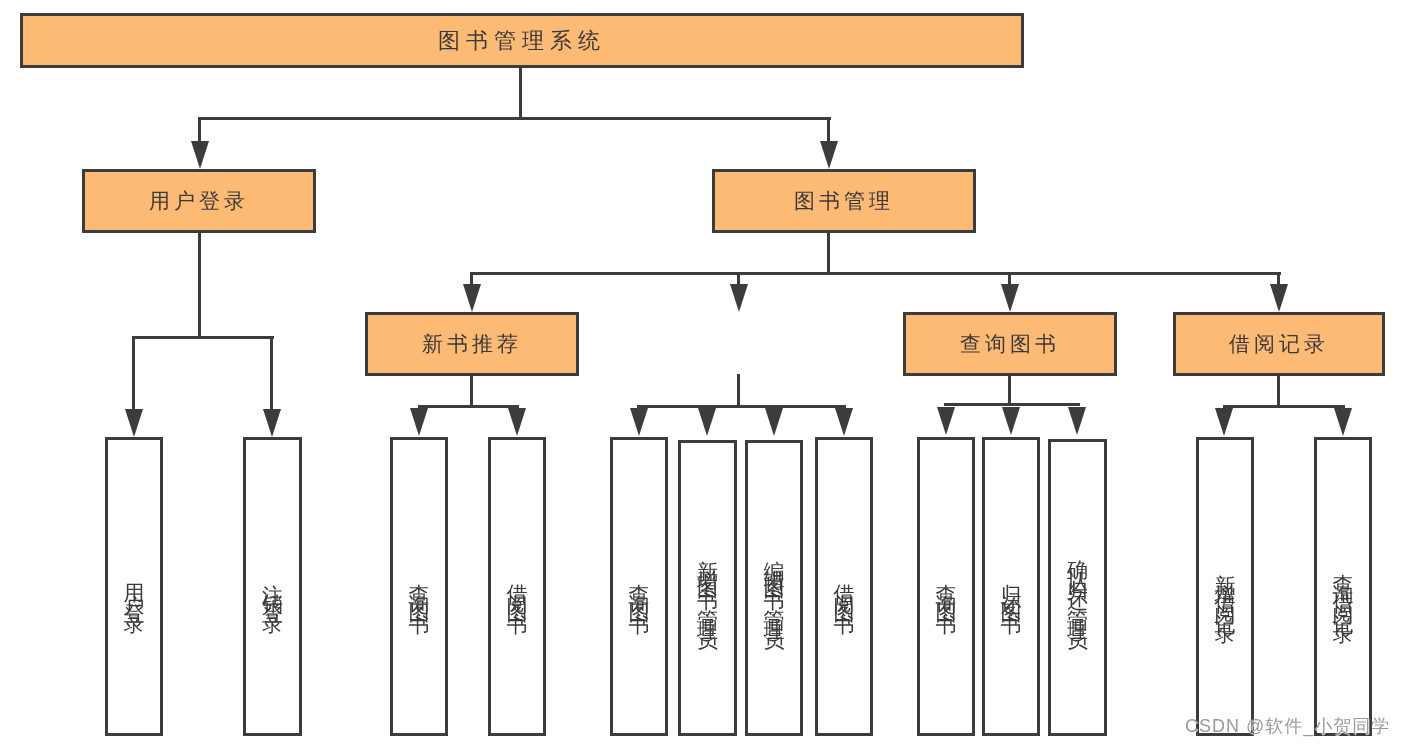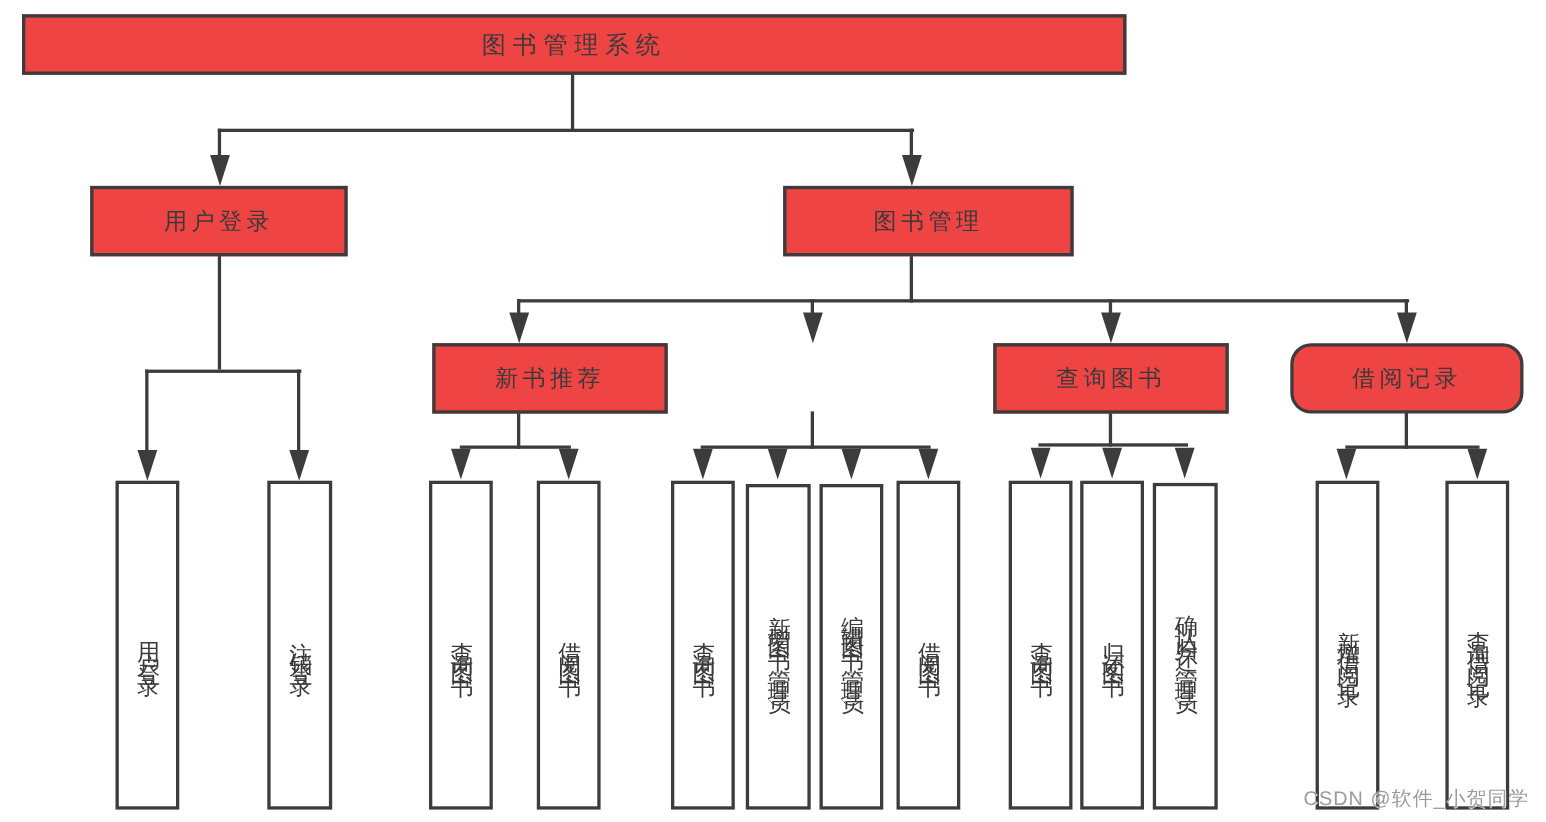--- a/index.html
+++ b/index.html
@@ -2,21 +2,21 @@
 <html><head>
 <meta charset="utf-8">
 <style>
   html,body{margin:0;padding:0;background:#ffffff;}
   .canvas{
     position:relative;width:1405px;height:747px;background:#ffffff;overflow:hidden;
     font-family:"Liberation Sans","DejaVu Sans",sans-serif;color:#3a3a3a;
   }
   
   .node{
-    position:absolute;box-sizing:border-box;background:#ef4444;
+    position:absolute;box-sizing:border-box;background:#fdba74;
     border:3px solid #3c3c3c;display:flex;align-items:center;justify-content:center;
     font-size:21px;letter-spacing:4px;color:#3a3a3a;white-space:nowrap;z-index:2;
   }
   .node.root{font-size:22px;letter-spacing:6px;}
   
   .leaf{
     position:absolute;box-sizing:border-box;background:#ffffff;
     border:3px solid #3c3c3c;display:flex;align-items:center;justify-content:center;
     writing-mode:vertical-rl;text-orientation:mixed;
     font-size:21px;letter-spacing:10px;color:#3a3a3a;z-index:2;
@@ -33,24 +33,24 @@
   .watermark{
     position:absolute;left:1185px;top:714px;z-index:6;
     font-size:18px;letter-spacing:1px;color:#9a9a9a;
     text-shadow:1px 1px 0 rgba(255,255,255,0.75);white-space:nowrap;
   }
 
   
   #n-root {left:20px;  top:13px;  width:1004px;height:55px;}
   #n-login{left:82px;  top:169px; width:234px; height:64px;}
   #n-mgmt {left:712px; top:169px; width:264px; height:64px;}
-  #n-rec  {left:365px; top:312px; width:214px; height:64px;margin-left:28px;}
+  #n-rec  {left:365px; top:312px; width:214px; height:64px;}
   #n-bor  {left:632px; top:312px; width:214px; height:64px;}
   #n-cur  {left:903px; top:312px; width:214px; height:64px;}
-  #n-hist {left:1173px;top:312px; width:212px; height:64px;border-radius:19px;}
+  #n-hist {left:1173px;top:312px; width:212px; height:64px;}
 
   #l-login1{left:105px; top:437px;width:58px;height:299px;}
   #l-login2{left:243px; top:437px;width:59px;height:299px;}
   #l-rec1 {left:390px; top:437px;width:58px;height:299px;}
   #l-rec2 {left:488px; top:437px;width:58px;height:299px;}
   #l-bor1 {left:610px; top:437px;width:58px;height:299px;}
   #l-bor2 {left:678px; top:440px;width:59px;height:296px;}
   #l-bor3 {left:745px; top:440px;width:58px;height:296px;}
   #l-bor4 {left:815px; top:437px;width:58px;height:299px;}
   #l-cur1 {left:917px; top:437px;width:58px;height:299px;}

